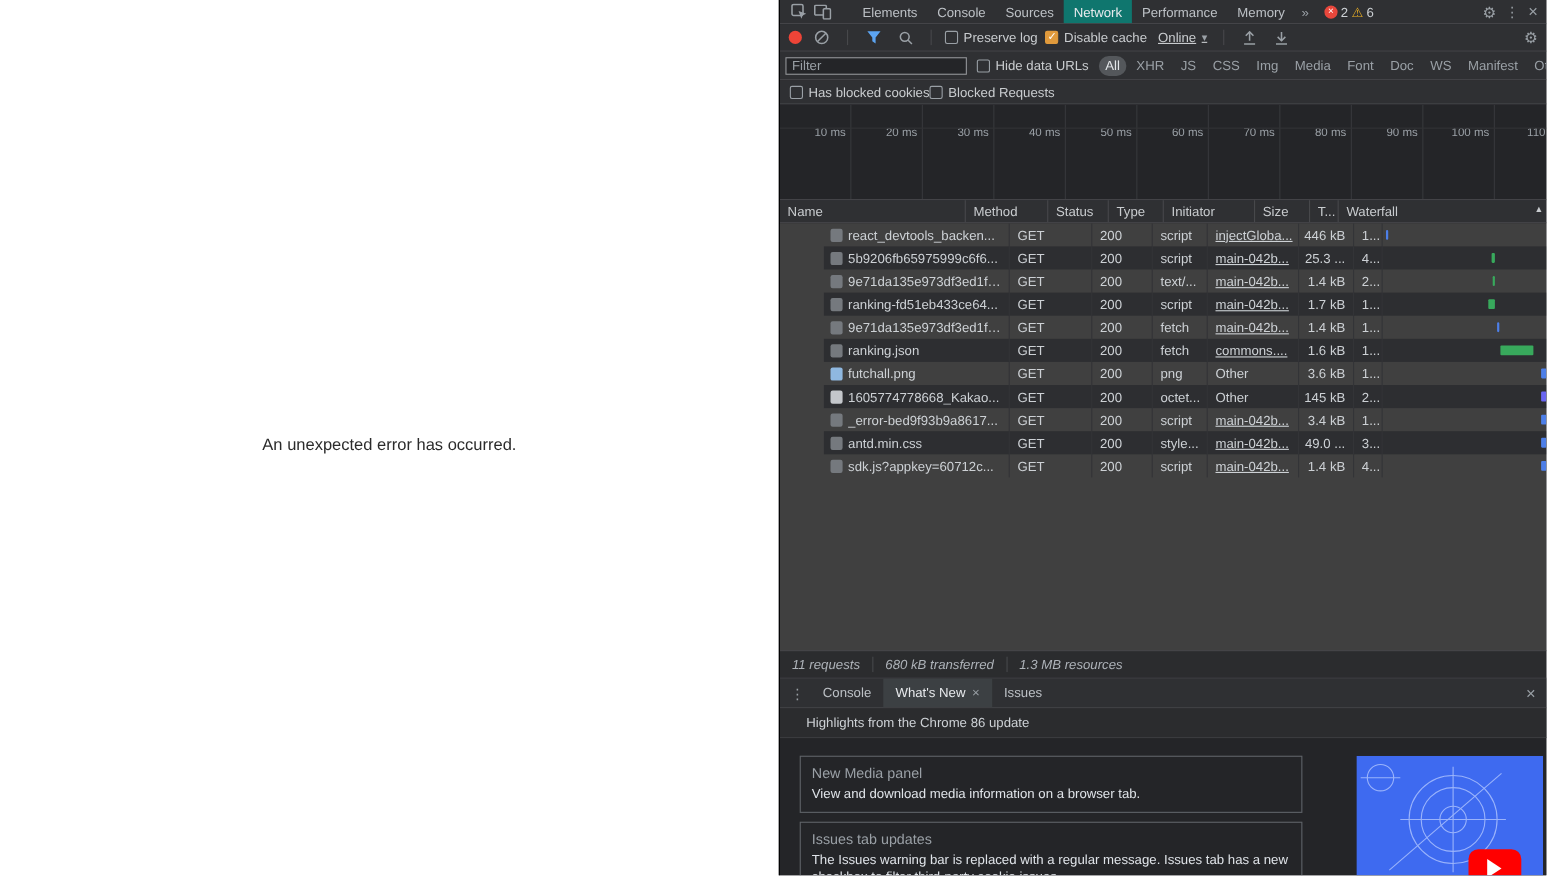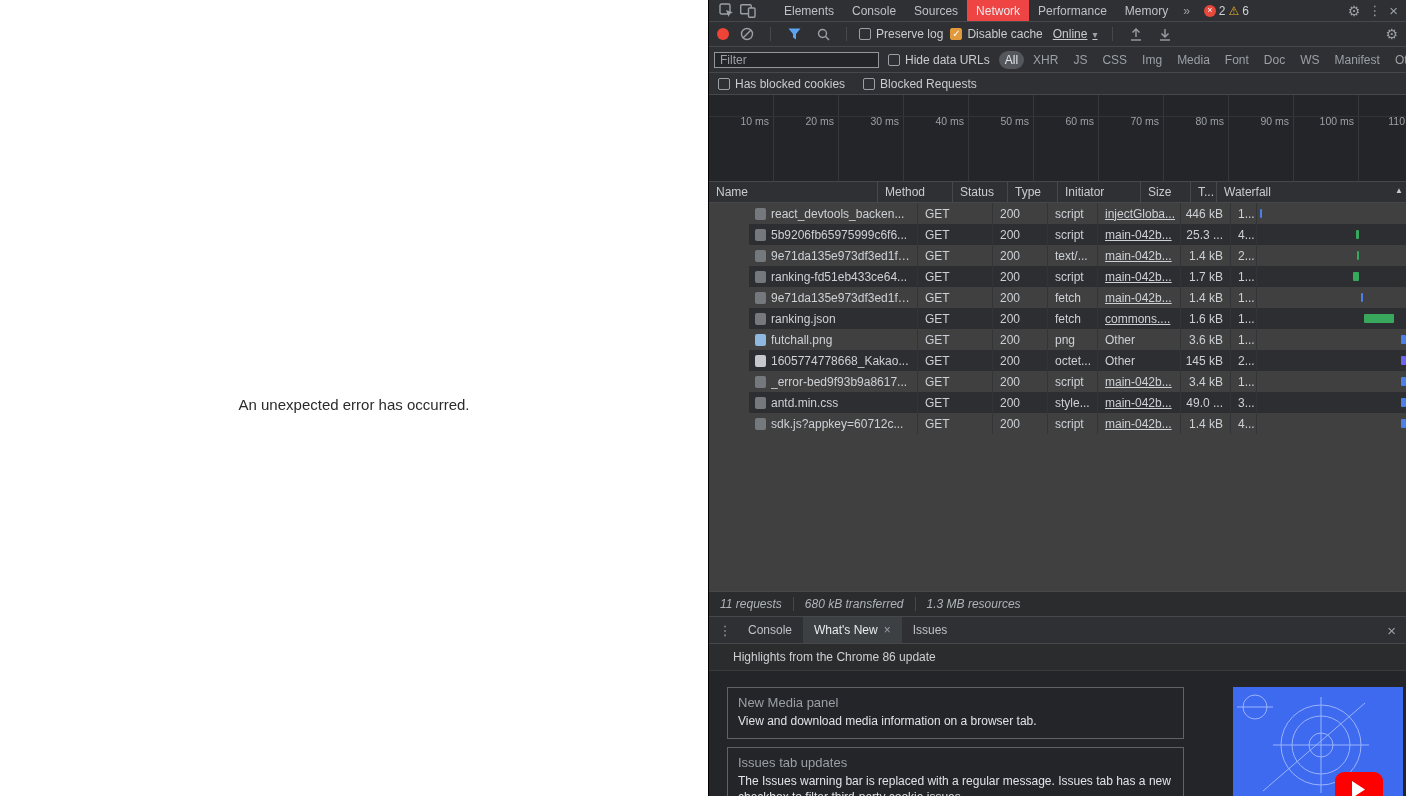--- a/index.html
+++ b/index.html
@@ -14,21 +14,21 @@
   .devtools{position:absolute;left:708px;top:0;width:698px;height:796px;background:#26272a;color:#c9cccf;
             font-size:12px;display:flex;flex-direction:column;border-left:1px solid #000;overflow:hidden;}
   .bar{background:#2f3033;display:flex;align-items:center;flex:none;}
   .sep{width:1px;height:14px;background:#47484b;margin:0 5px;flex:none;}
 
   
   .tabbar{height:22px;border-bottom:1px solid #47484b;padding-left:6px;}
   .ticon{width:22px;height:18px;display:flex;align-items:center;justify-content:center;flex:none;}
   .tabs{display:flex;height:100%;margin-left:16px;}
   .tab{padding:0 9px;display:flex;align-items:center;color:#bdc1c6;white-space:nowrap;cursor:default;}
-  .tab.sel{background:#ef4444;color:#e8eaed;}
+  .tab.sel{background:#0f766e;color:#e8eaed;}
   .chev{color:#9aa0a6;padding:0 6px;}
   .badges{display:flex;align-items:center;gap:3px;margin-left:8px;}
   .errdot{width:12px;height:12px;border-radius:50%;background:#e8473c;color:#fff;font-size:9px;line-height:1;
           display:flex;align-items:center;justify-content:center;}
   .warnico{color:#f2b424;font-size:12px;line-height:1;}
   .bnum{color:#cdd1d5;}
   .right-icons{margin-left:auto;display:flex;align-items:center;gap:8px;padding-right:8px;}
   .gicon{color:#9aa0a6;font-size:14px;line-height:1;}
   .xicon{color:#9aa0a6;font-size:15px;line-height:1;}
   .kicon{color:#9aa0a6;font-size:13px;line-height:1;}
@@ -46,21 +46,21 @@
   
   .filterrow{height:26px;border-bottom:1px solid #47484b;padding:0 5px;gap:9px;}
   .filter-input{width:165px;height:16px;background:#242528;border:1px solid #949699;color:#fca5a5;font-size:12px;
                 padding:0 5px;font-family:inherit;outline:none;flex:none;}
   .filter-input::placeholder{color:#9aa0a6;}
   .pills{display:flex;align-items:center;gap:3px;}
   .pill{padding:2px 6px;color:#9aa0a6;border-radius:9px;white-space:nowrap;cursor:default;}
   .pill.sel{background:#54575b;color:#e3e6e9;}
 
   
-  .blockedrow{height:22px;border-bottom:1px solid #47484b;padding:0 9px;gap:18px;}
+  .blockedrow{height:22px;border-bottom:1px solid #47484b;padding:0 9px;}
 
   
   .timeline{height:87px;background:#242528;display:flex;border-bottom:1px solid #47484b;overflow:hidden;position:relative;flex:none;}
   .timeline::after{content:"";position:absolute;left:0;right:0;top:21px;border-bottom:1px solid #323336;}
   .tl-col{flex:0 0 65px;border-right:1px solid #37383b;position:relative;height:100%;}
   .tl-lbl{position:absolute;right:4px;top:20px;font-size:10.5px;color:#9aa0a6;white-space:nowrap;}
   .tl-col:last-child .tl-lbl{right:18px;}
 
   
   .cols{display:grid;grid-template-columns:169px 75px 55px 50px 83px 50px 26px 1fr;}

